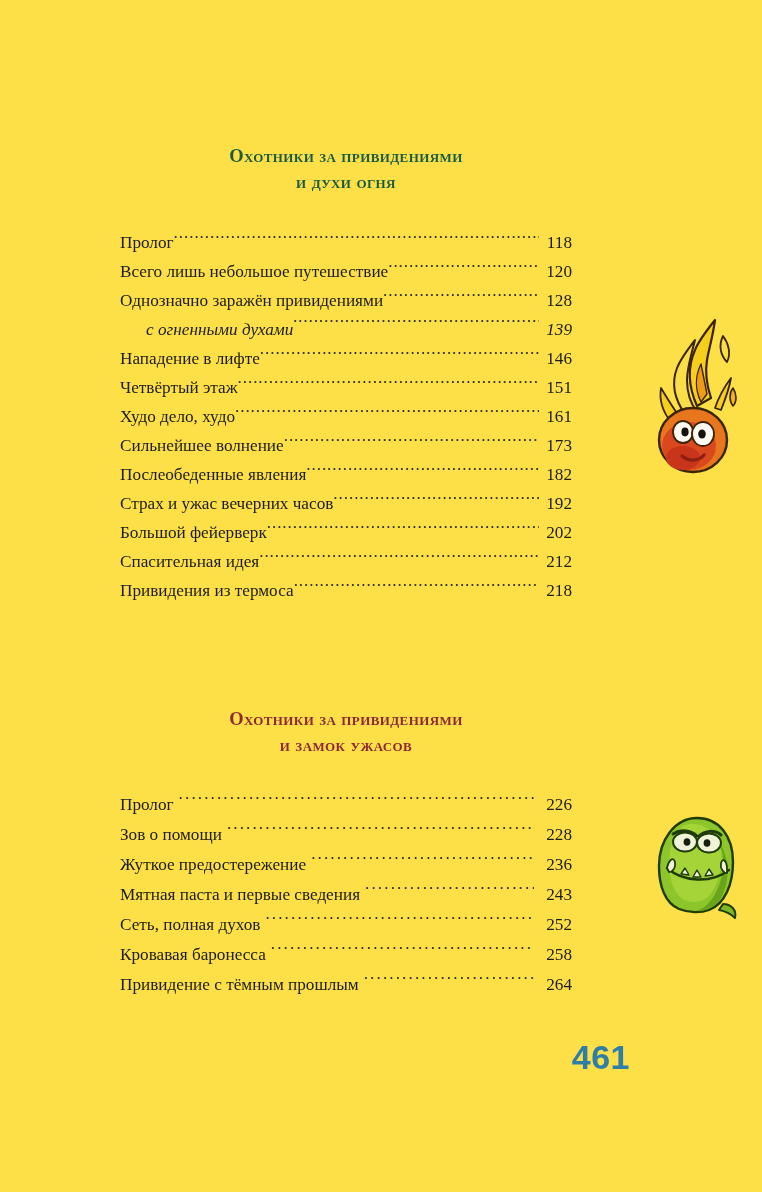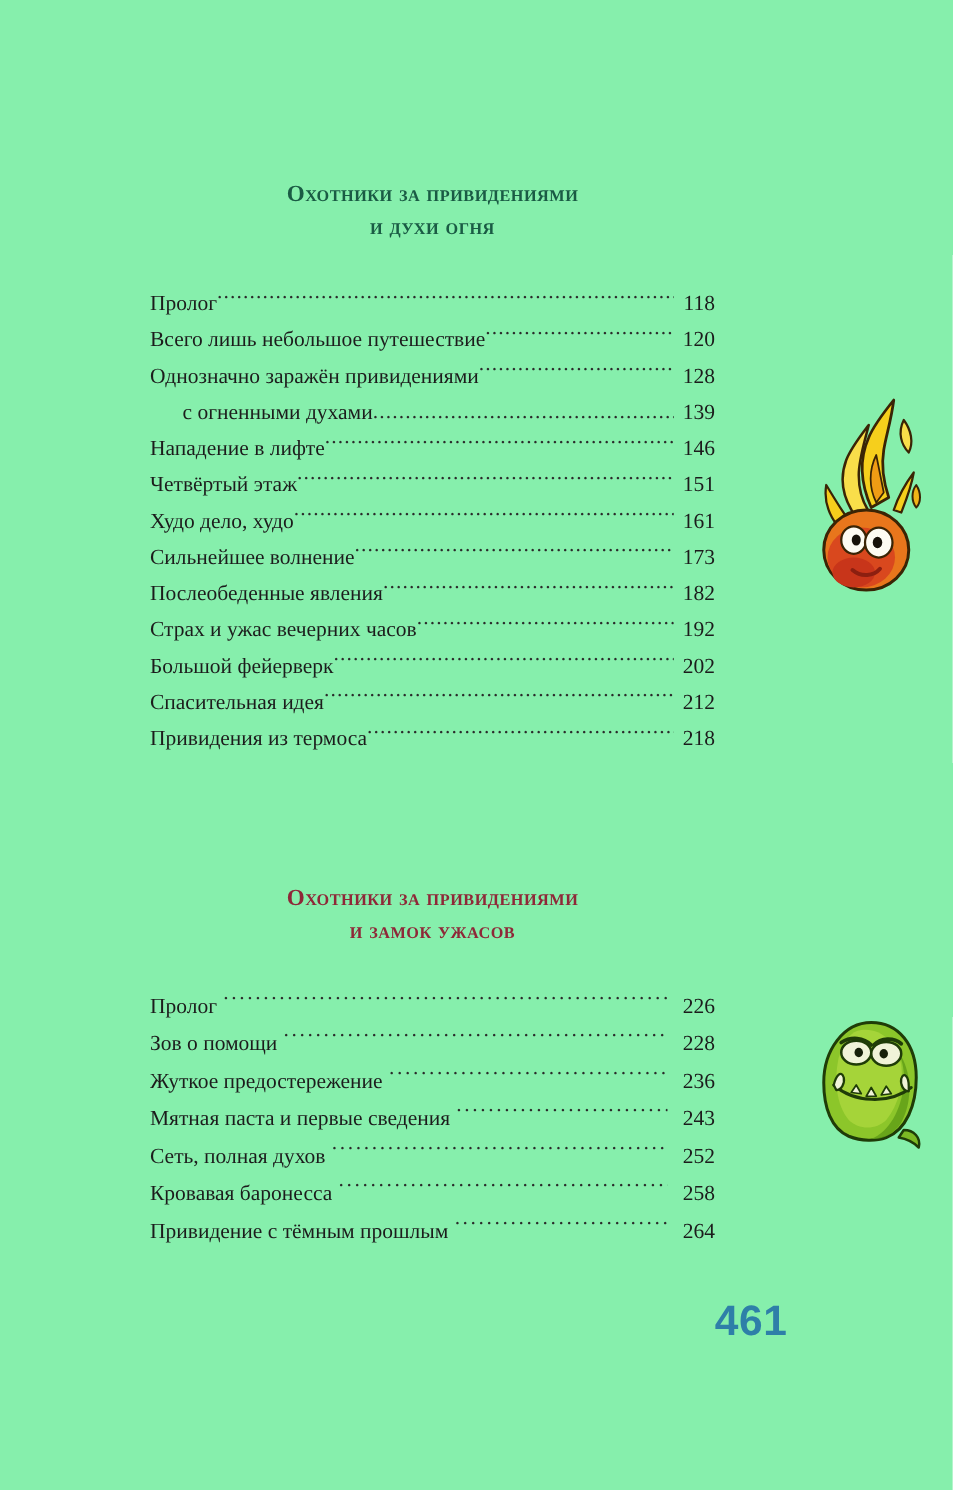--- a/index.html
+++ b/index.html
@@ -12,21 +12,21 @@
     height: 1192px;
     position: relative;
     overflow: hidden;
     font-family: "Liberation Serif", "DejaVu Serif", serif;
     color: #1a1a1a;
   }
 
   .page {
     position: absolute;
     inset: 0;
-    background: #86efac;
+    background: #fde047;
   }
 
   
   .section-heading {
     position: absolute;
     left: 120px;
     width: 452px;
     text-align: center;
     font-family: "Liberation Serif", "DejaVu Serif", serif;
     font-weight: bold;
@@ -94,23 +94,24 @@
   
   .toc-entry.wrapped {
     display: block;
     white-space: normal;
   }
   .toc-entry.wrapped .wrap-line-1 {
     display: block;
   }
   .toc-entry.wrapped .wrap-line-2 {
     display: flex;
-    align-items: flex-end;
+    align-items: flex-start;
     padding-left: 26px;
     white-space: nowrap;
+    font-style: italic;
   }
 
   
   #page-number {
     position: absolute;
     left: 0;
     top: 1038px;
     width: 630px;
     text-align: right;
     font-family: "Liberation Sans", "DejaVu Sans", sans-serif;

